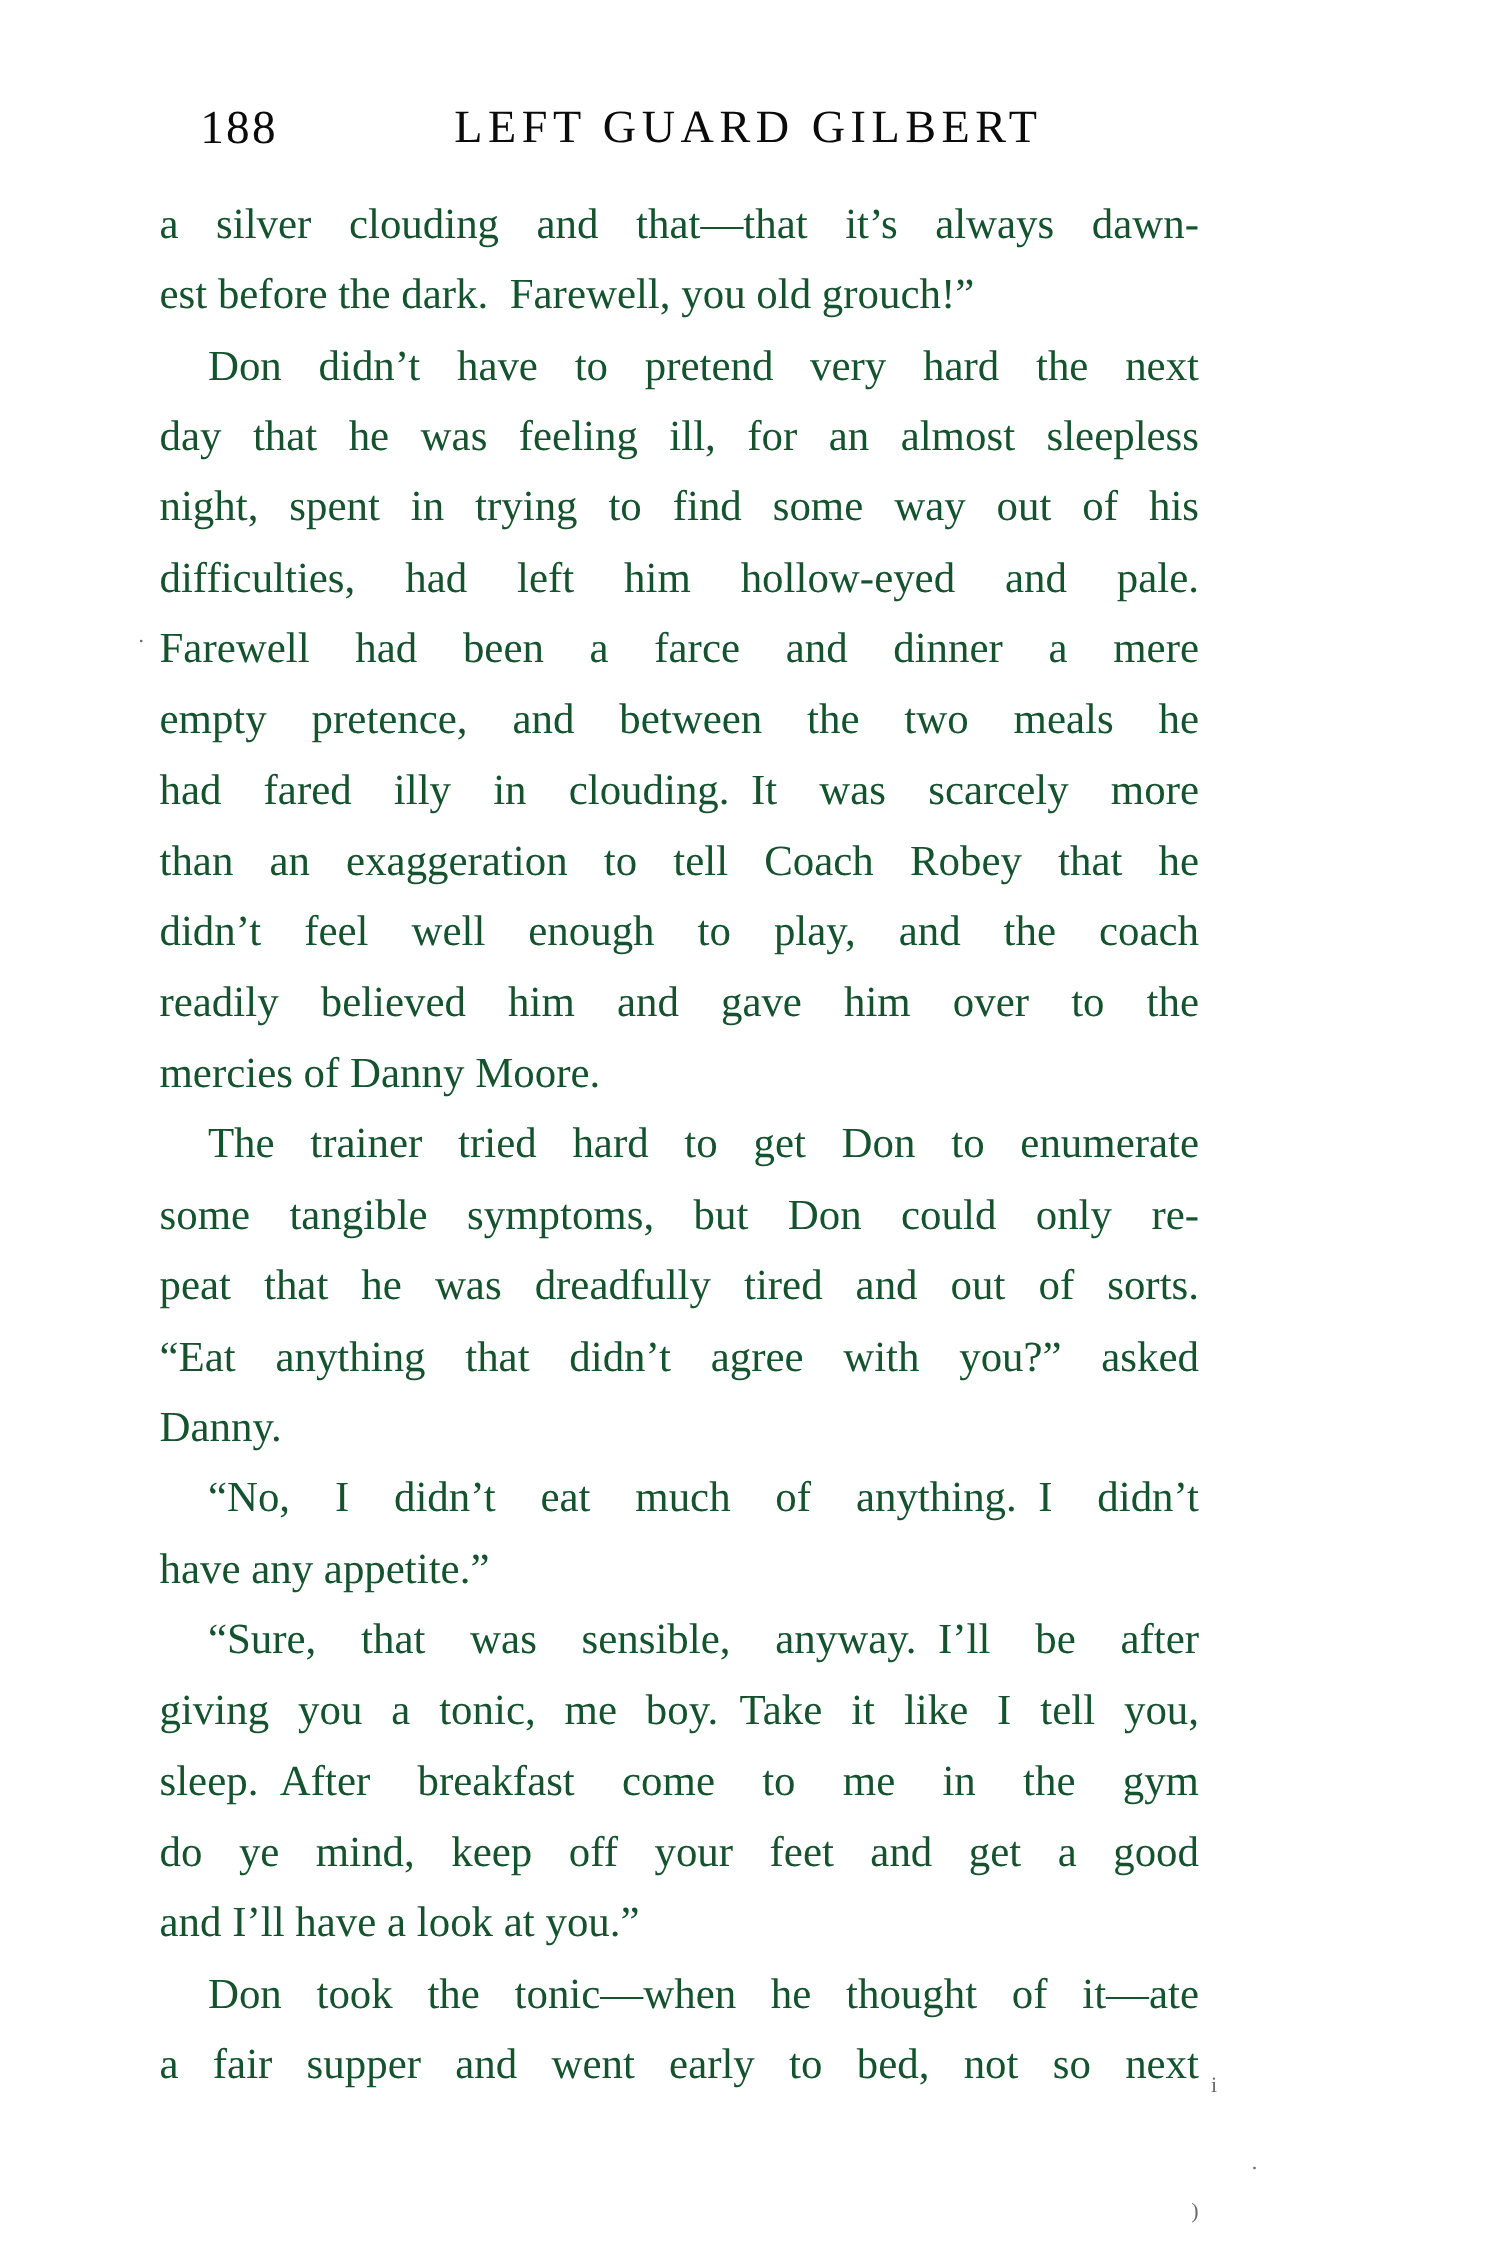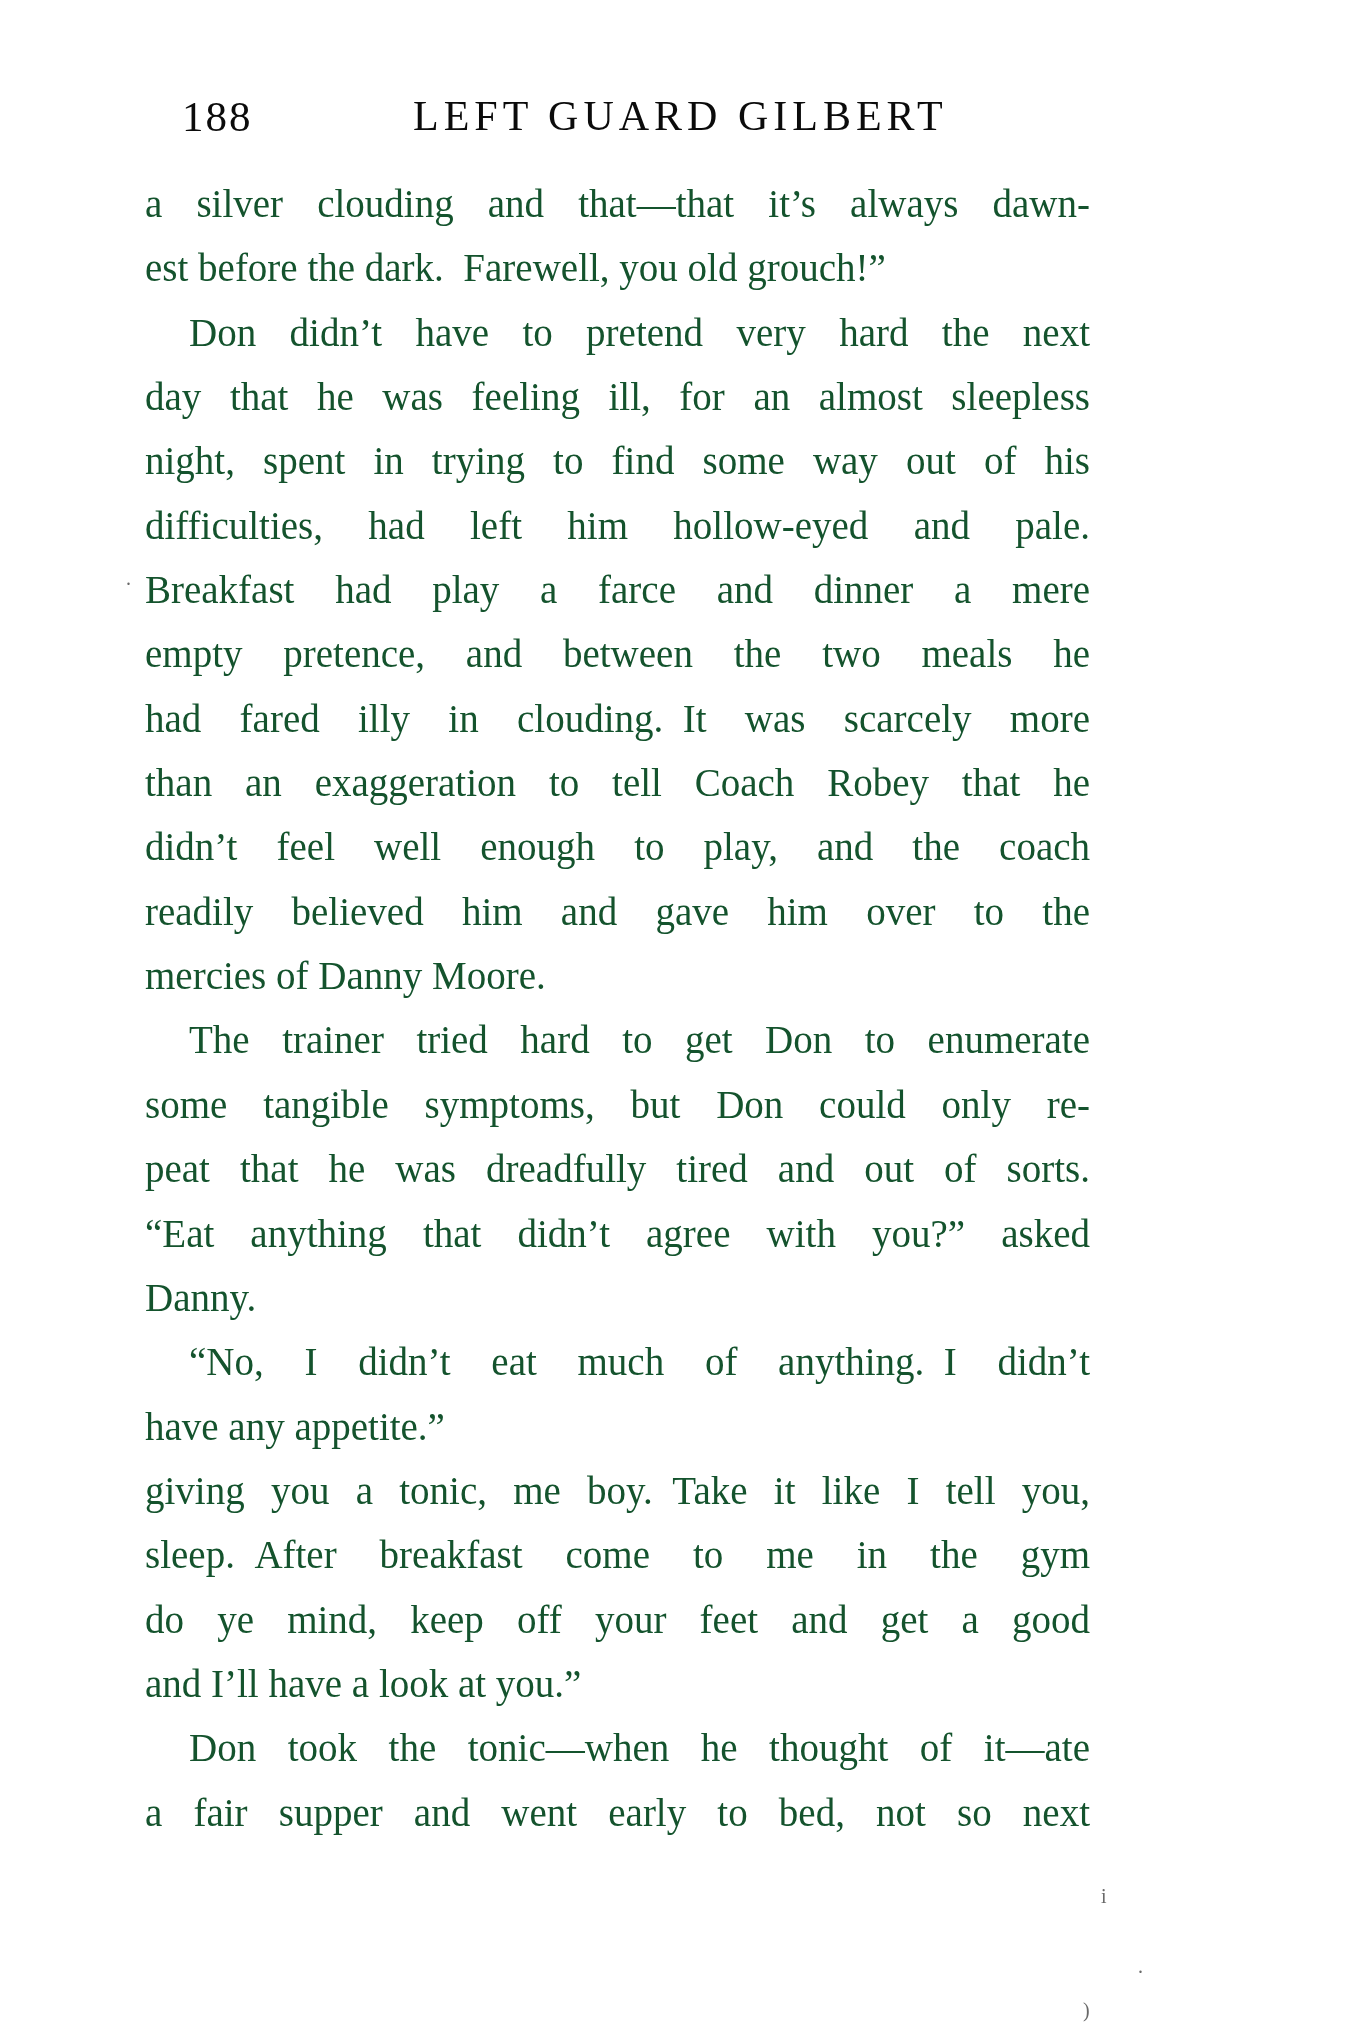--- a/index.html
+++ b/index.html
@@ -77,34 +77,35 @@
     <span class="pagenum">188</span>
     <span class="title">LEFT GUARD GILBERT</span>
   </div>
   <div class="body-text" id="body-text">
       <div class="line">a silver clouding and that—that it’s always dawn-</div>
       <div class="line last">est before the dark. Farewell, you old grouch!”</div>
       <div class="line indent">Don didn’t have to pretend very hard the next</div>
       <div class="line">day that he was feeling ill, for an almost sleepless</div>
       <div class="line">night, spent in trying to find some way out of his</div>
       <div class="line">difficulties, had left him hollow-eyed and pale.</div>
-      <div class="line">Breakfast had play a farce and dinner a mere</div>
+      <div class="line">Farewell had been a farce and dinner a mere</div>
       <div class="line">empty pretence, and between the two meals he</div>
       <div class="line">had fared illy in clouding. It was scarcely more</div>
       <div class="line">than an exaggeration to tell Coach Robey that he</div>
       <div class="line">didn’t feel well enough to play, and the coach</div>
       <div class="line">readily believed him and gave him over to the</div>
       <div class="line last">mercies of Danny Moore.</div>
       <div class="line indent">The trainer tried hard to get Don to enumerate</div>
       <div class="line">some tangible symptoms, but Don could only re-</div>
       <div class="line">peat that he was dreadfully tired and out of sorts.</div>
       <div class="line">“Eat anything that didn’t agree with you?” asked</div>
       <div class="line last">Danny.</div>
       <div class="line indent">“No, I didn’t eat much of anything. I didn’t</div>
       <div class="line last">have any appetite.”</div>
+      <div class="line indent">“Sure, that was sensible, anyway. I’ll be after</div>
       <div class="line">giving you a tonic, me boy. Take it like I tell you,</div>
       <div class="line">sleep. After breakfast come to me in the gym</div>
       <div class="line">do ye mind, keep off your feet and get a good</div>
       <div class="line last">and I’ll have a look at you.”</div>
       <div class="line indent">Don took the tonic—when he thought of it—ate</div>
       <div class="line">a fair supper and went early to bed, not so next</div>
     </div>
   <div id="artifacts">
       <span class="artifact" style="left: 1076px; top: 1886px;">i</span>
       <span class="artifact" style="left: 1113px; top: 1956px;">.</span>

